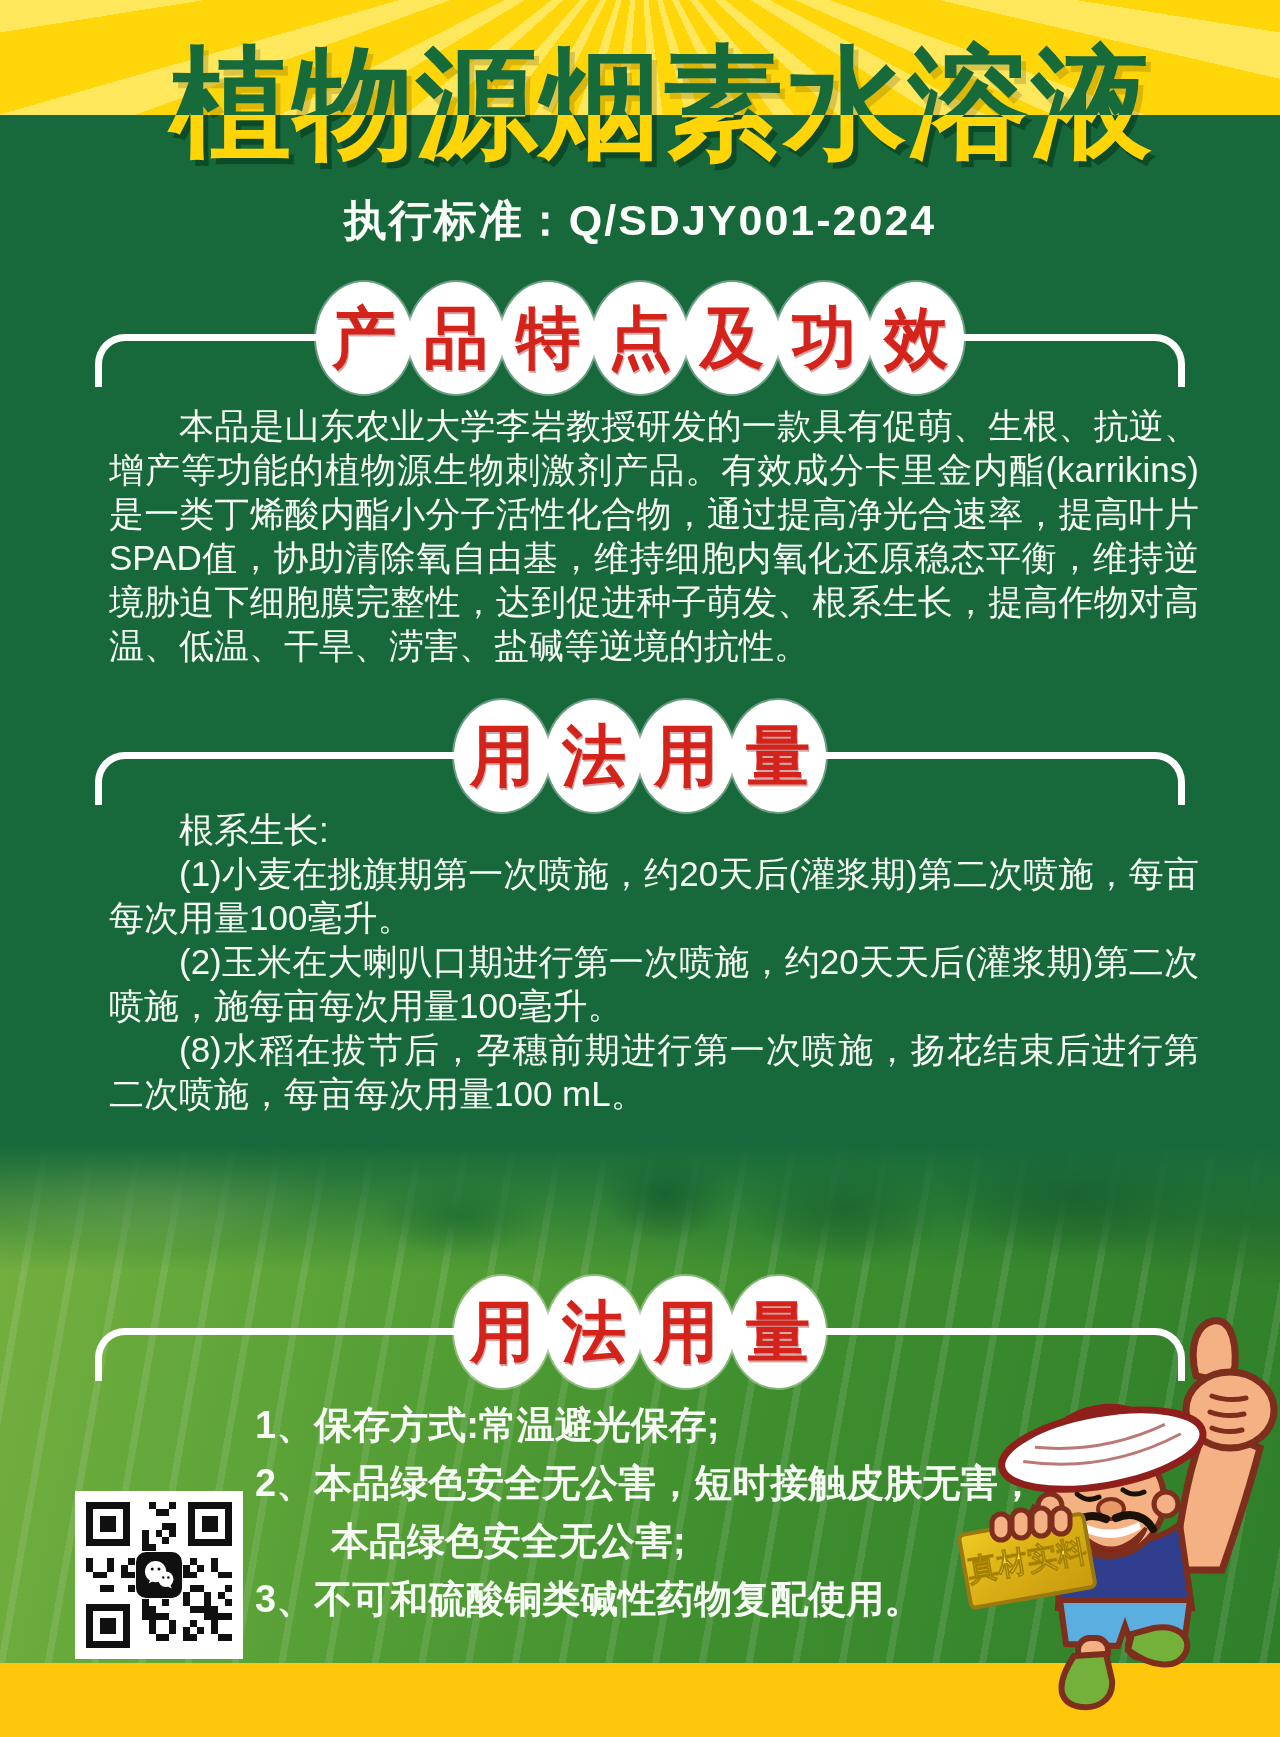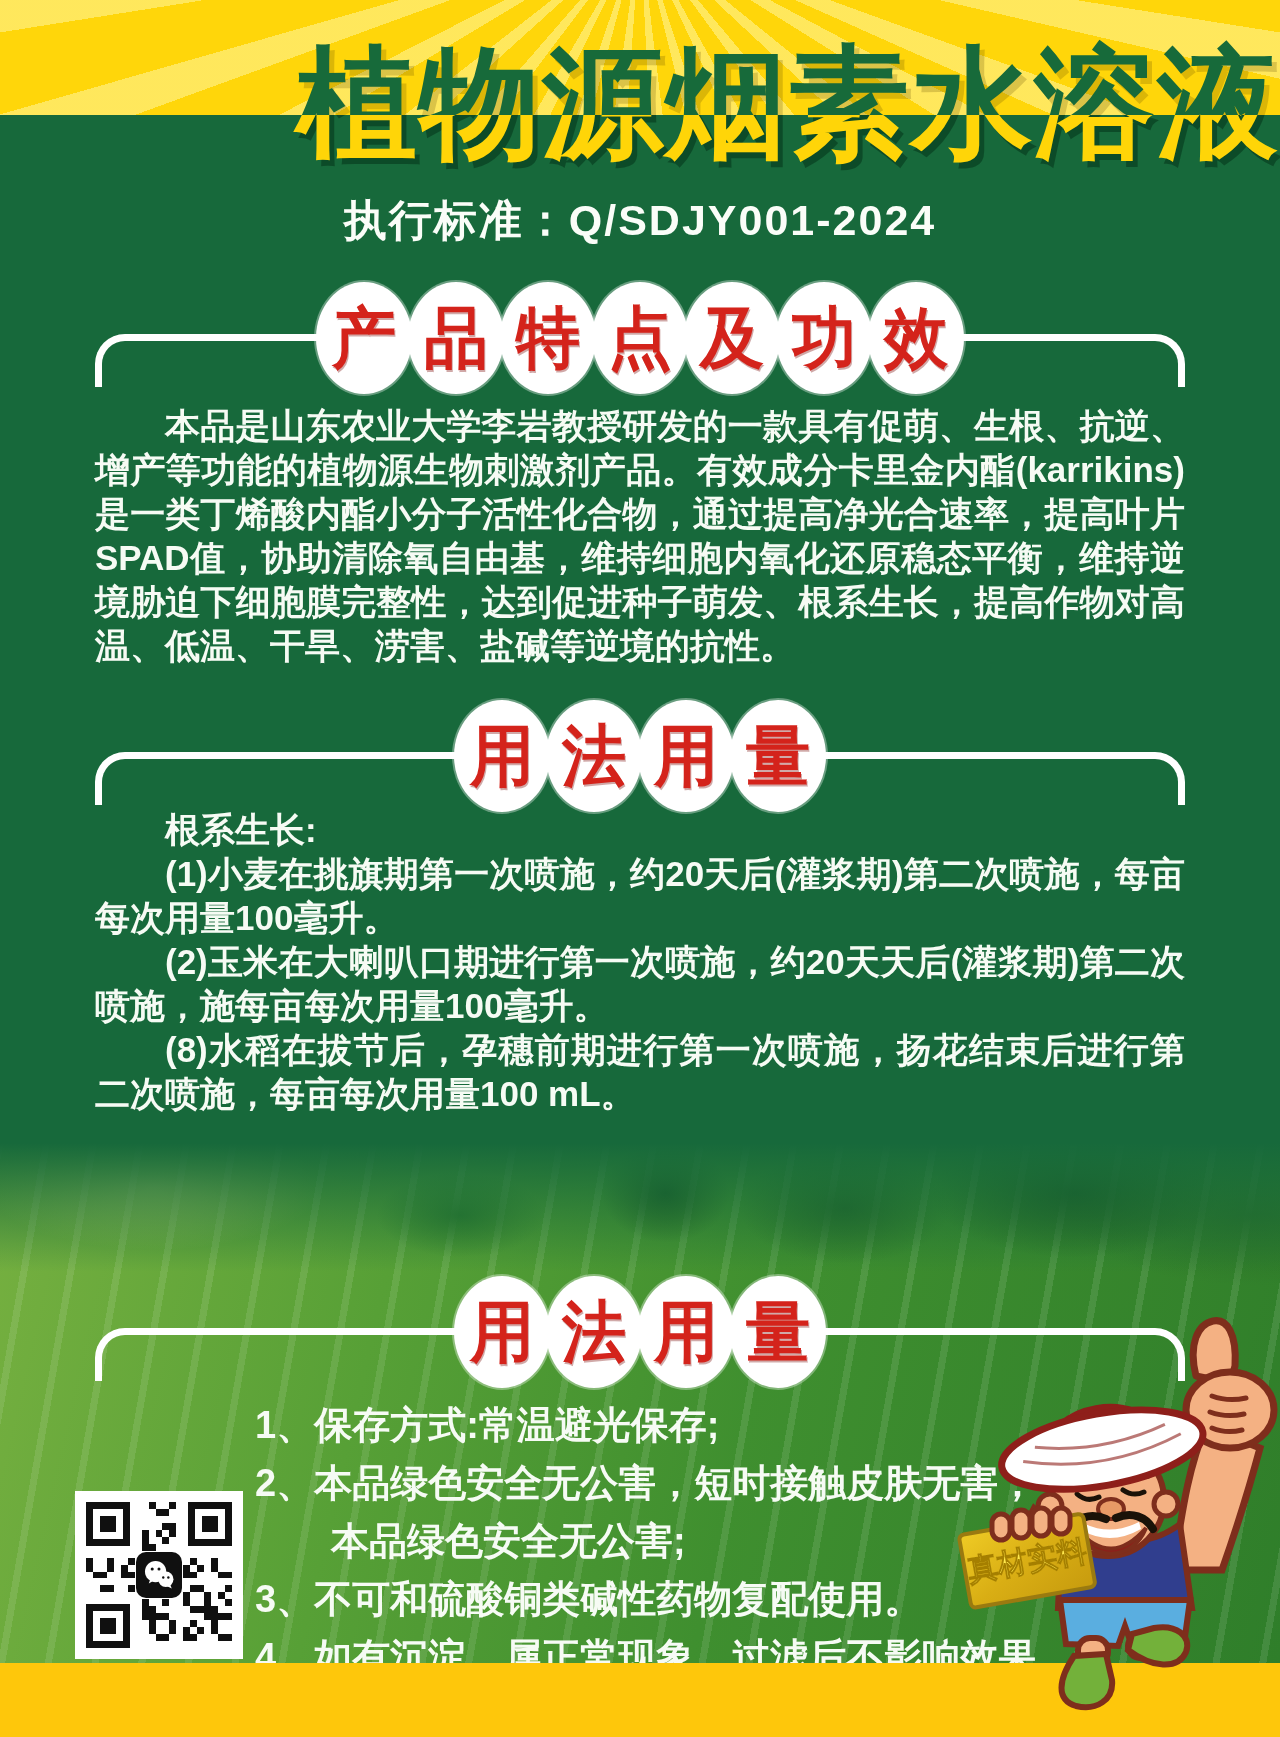--- a/index.html
+++ b/index.html
@@ -13,21 +13,21 @@
     position:absolute;left:0;top:0;width:1280px;height:115px;
     background:
       repeating-conic-gradient(from 118deg at 50% -60%,
         rgba(255,246,160,.55) 0deg 4deg, rgba(255,214,10,0) 4deg 11deg),
       #FFD60A;
   }
   
   .title-zone{position:absolute;left:0;top:0;width:1280px;height:270px;}
   .title-copy{
     position:absolute;left:0;right:0;top:28px;height:150px;line-height:150px;
-    text-align:right;font-size:121px;font-weight:900;letter-spacing:2px;
+    text-align:center;font-size:121px;font-weight:900;letter-spacing:2px;
     font-family:"Liberation Sans",sans-serif;white-space:nowrap;padding-left:44px;
   }
   .title-green{color:#176A3A;clip-path:inset(-60px -40px 63px -40px);
     text-shadow:5px 6px 0 rgba(90,70,0,.22);}
   .title-yellow{color:#FFD508;clip-path:inset(87px -40px -60px -40px);
     text-shadow:5px 6px 0 rgba(0,40,18,.45);}
   
   .standard{
     position:absolute;left:0;top:192px;width:1280px;text-align:center;
     color:#FAFDF8;font-size:43px;font-weight:700;letter-spacing:2px;
@@ -45,22 +45,22 @@
     margin:0 -2px;display:flex;align-items:center;justify-content:center;
     box-shadow:0 0 0 2px rgba(255,255,255,.35);
   }
   .oval i{
     font-style:normal;color:#D4231B;font-size:64px;font-weight:900;
     font-family:"DejaVu Serif",serif;transform:scaleY(1.05);
     text-shadow:1px 2px 0 rgba(120,10,5,.35);
   }
   
   .txtblock{
-    position:absolute;left:95px;width:1090px;color:#F6FBF4;
-    font-size:35px;line-height:44px;font-weight:700;text-align:justify;
+    position:absolute;left:109px;width:1090px;color:#F6FBF4;
+    font-size:35px;line-height:44px;font-weight:400;text-align:justify;
   }
   .txtblock p{margin:0;text-indent:2em;}
   
   .notes{
     position:absolute;left:255px;top:1396px;width:880px;color:#F6FBF4;
     font-size:38px;line-height:58px;font-weight:700;
   }
   .notes div{white-space:nowrap;}
   .notes .cont{padding-left:76px;}
   
@@ -203,21 +203,20 @@
           <i>量</i>
         </span>
     </div>
   </div>
 
   <div class="notes">
     <div>1、保存方式:常温避光保存;</div>
     <div>2、本品绿色安全无公害，短时接触皮肤无害，</div>
     <div class="cont">本品绿色安全无公害;</div>
     <div>3、不可和硫酸铜类碱性药物复配使用。</div>
-    <div>4、如有沉淀，属正常现象，过滤后不影响效果。</div>
   </div>
 
   <div class="bottom-band"></div>
 
   <div class="qr-pad">
     <div class="qr-inner">
       <div class="qr-grid">
           <b style="grid-column-start: 10; grid-row-start: 1;"></b>
           <b style="grid-column-start: 13; grid-row-start: 1;"></b>
           <b style="grid-column-start: 11; grid-row-start: 2;"></b>

